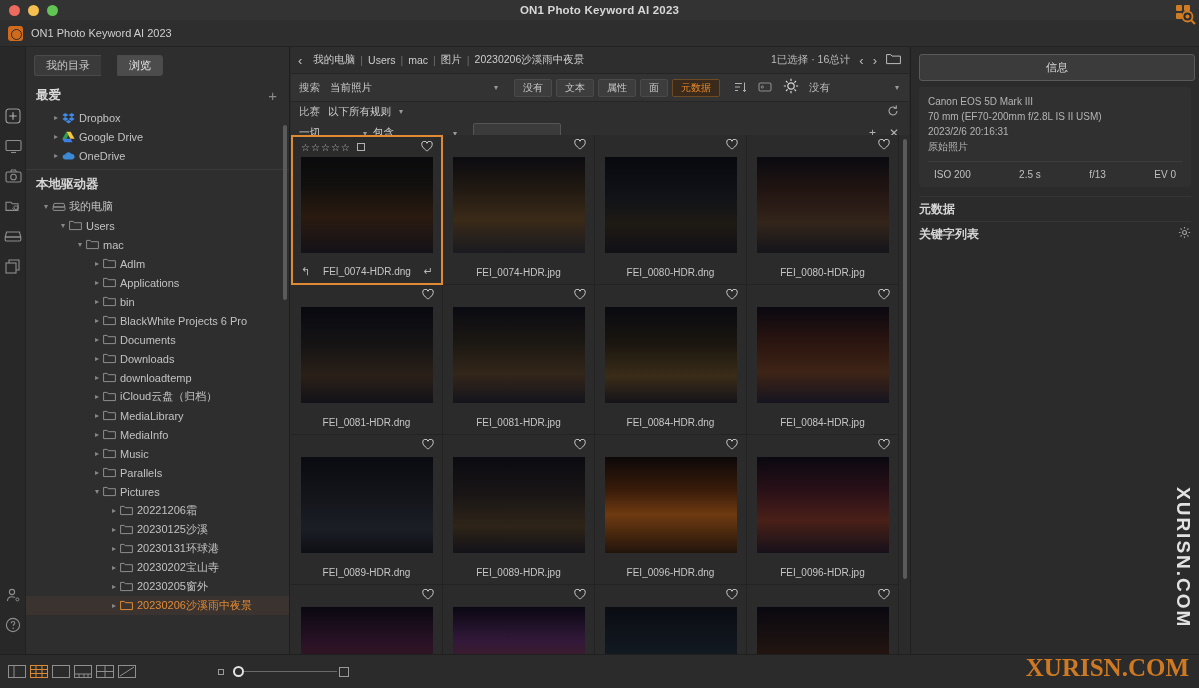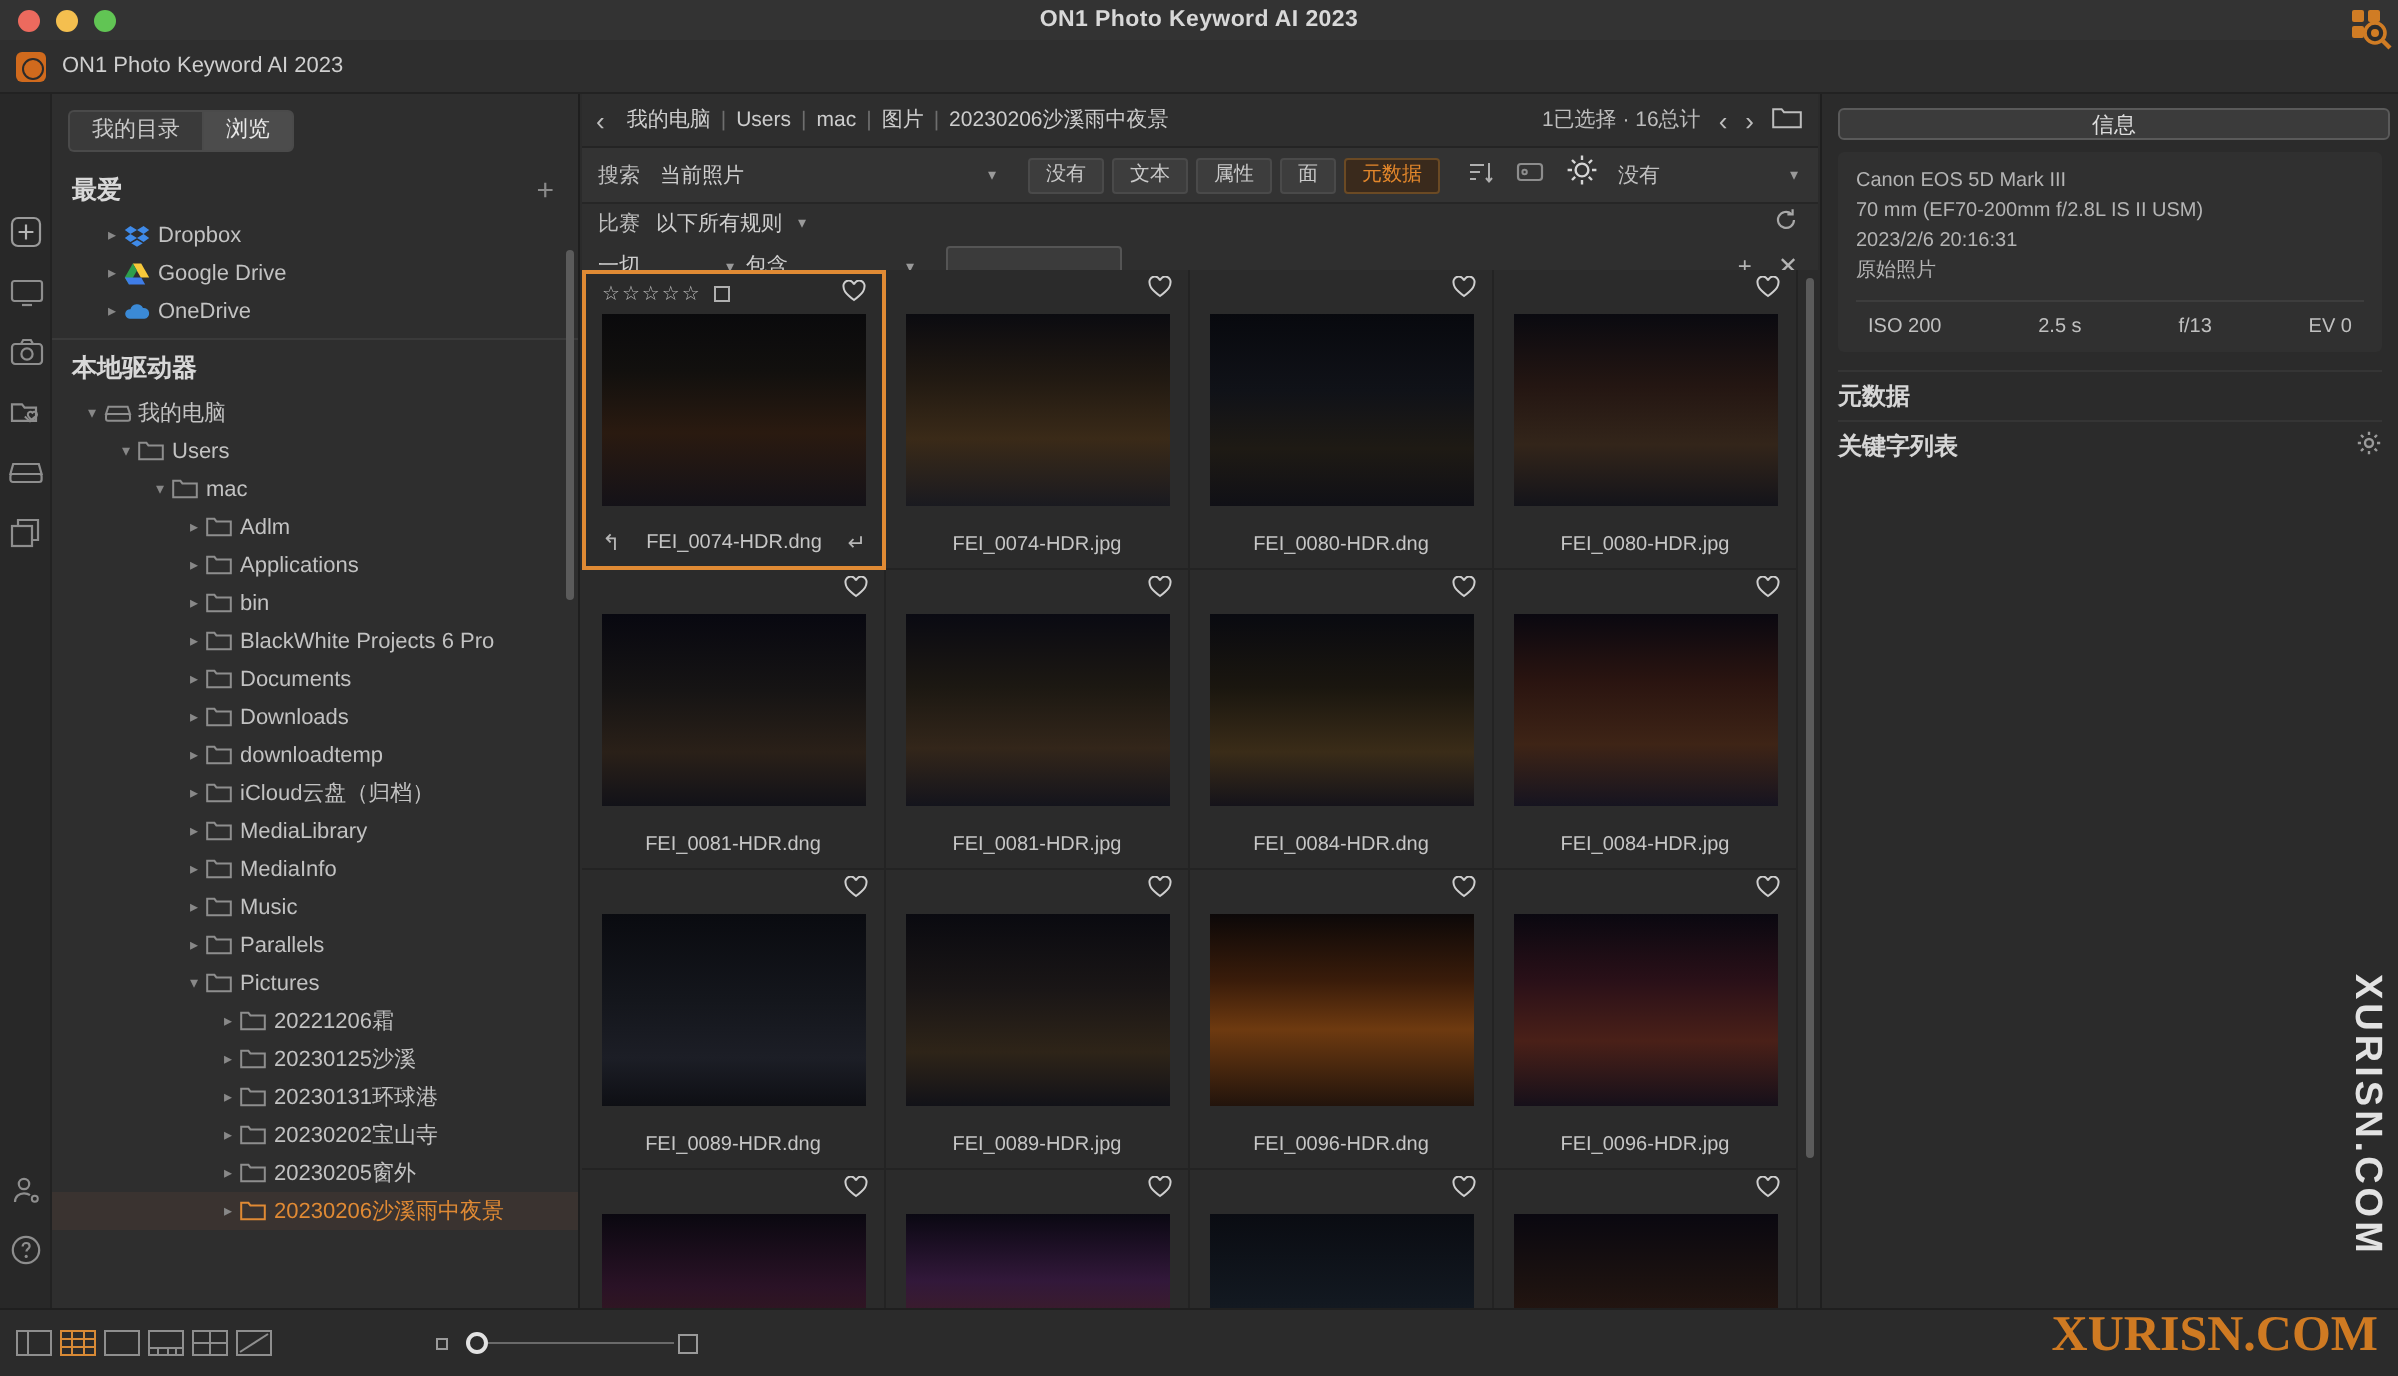--- a/index.html
+++ b/index.html
@@ -44,21 +44,21 @@
   }
   .rail-btn{width:26px;height:30px;display:flex;align-items:center;justify-content:center;}
   .rail-btn svg{display:block;}
   .rail-bottom{position:absolute;bottom:48px;left:0;width:26px;}
 
   
   .sidebar{
     position:absolute;left:26px;top:47px;width:264px;height:607px;
     background:#2e2e2e;border-right:1px solid #1e1e1e;overflow:hidden;
   }
-  .tabs{display:flex;padding:8px 0 7px 8px;gap:0;font-family:Liberation Serif, serif;}
+  .tabs{display:flex;padding:8px 0 7px 8px;gap:16px;font-family:Liberation Serif, serif;}
   .tab{
     font-size:11px;padding:4px 11px;border:1px solid #4a4a4a;background:#3a3a3a;
     color:#c9c9c9;line-height:1;
   }
   .tab:first-child{border-radius:3px 0 0 3px;border-right:none;}
   .tab:last-child{border-radius:0 3px 3px 0;}
   .tab.active{background:#4c4c4c;color:#e8e8e8;}
 
   .sec-head{
     display:flex;align-items:center;justify-content:space-between;
@@ -163,21 +163,21 @@
   .gridscroll{
     position:absolute;right:2px;top:4px;width:4px;height:440px;border-radius:2px;background:#5b5b5b;
   }
 
   
   .rpanel{
     position:absolute;left:910px;top:47px;width:289px;height:607px;background:#2b2b2b;
     border-left:1px solid #1f1f1f;
   }
   .info-btn{
-    margin:7px 4px 0 8px;height:16px;background:#3b3b3b;border:1px solid #5a5a5a;border-radius:3px;
+    margin:7px 4px 0 8px;height:27px;background:#3b3b3b;border:1px solid #5a5a5a;border-radius:3px;
     display:flex;align-items:center;justify-content:center;font-size:11px;color:#dcdcdc;
   }
   .info-box{
     margin:6px 8px 0 8px;background:#303030;border-radius:3px;padding:7px 9px 0 9px;
   }
   .info-line{font-size:10px;color:#b4b4b4;line-height:15px;white-space:nowrap;}
   .expo{
     display:flex;justify-content:space-between;border-top:1px solid #3d3d3d;
     margin-top:7px;padding:7px 6px;font-size:10px;color:#c0c0c0;
   }

